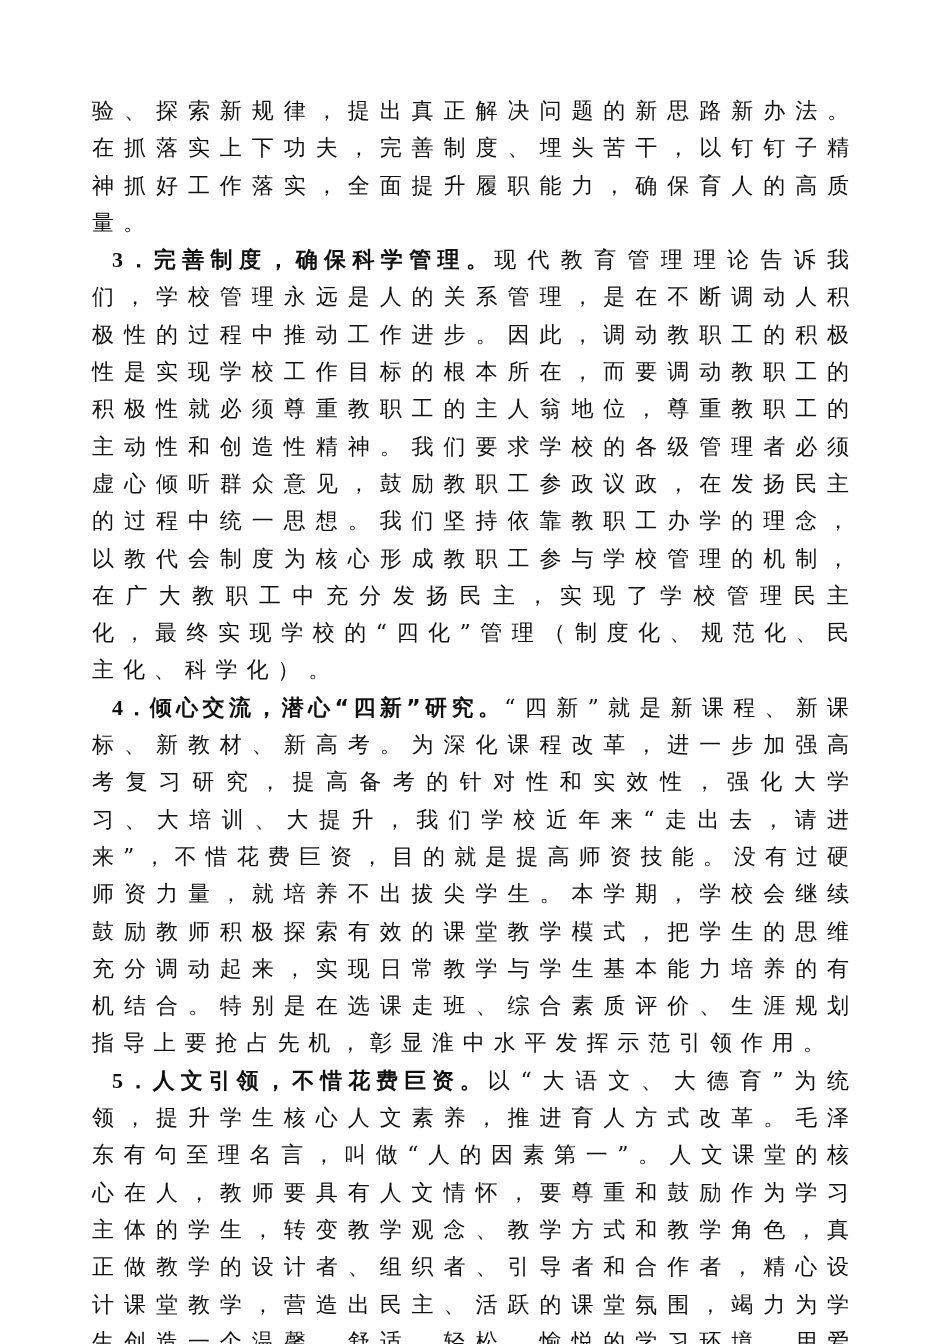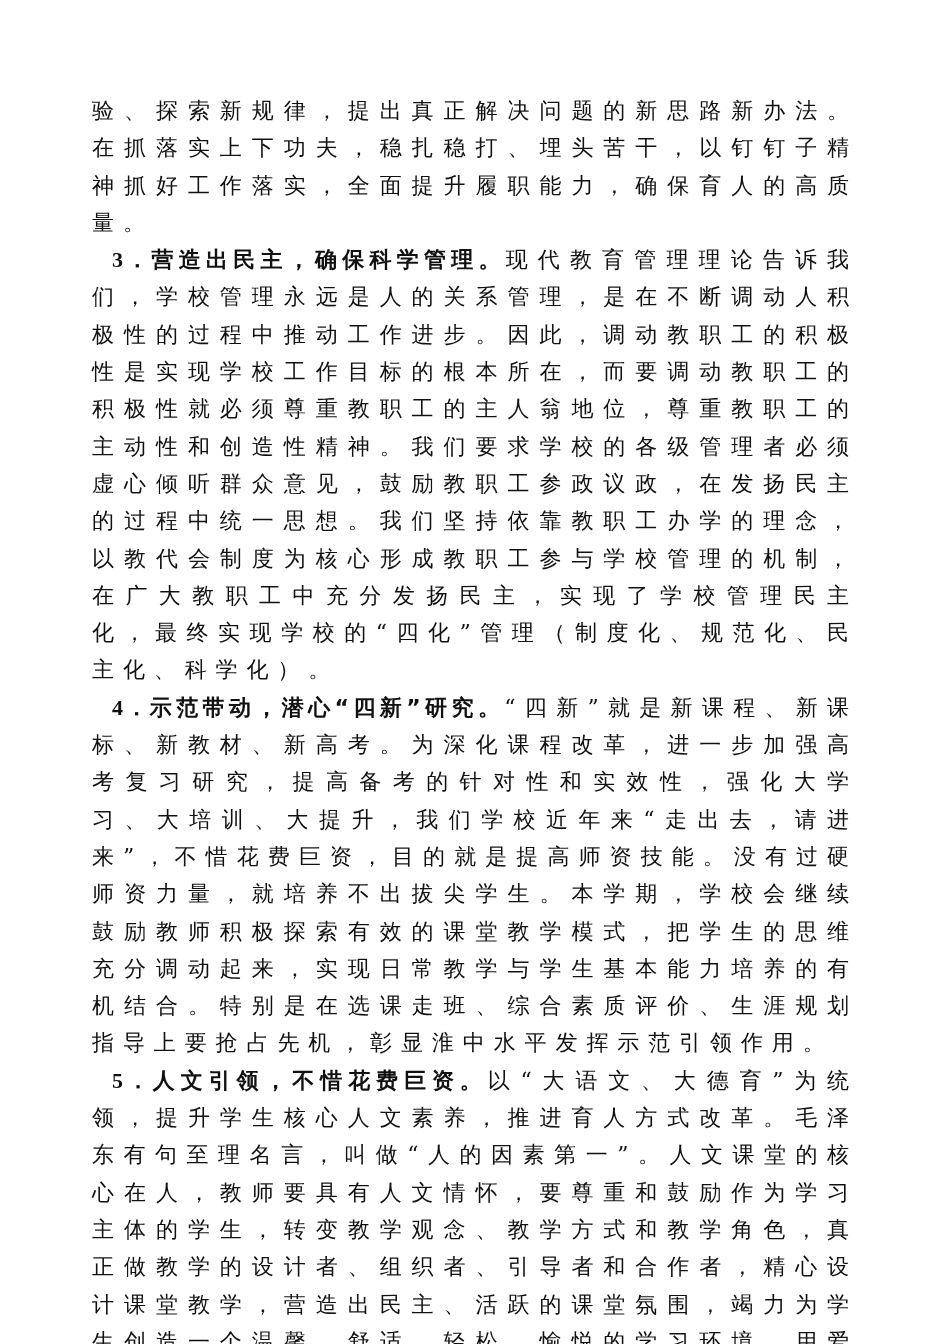--- a/index.html
+++ b/index.html
@@ -31,25 +31,25 @@
     font-family: "Liberation Serif", serif;
     font-weight: bold;
     letter-spacing: 2px;
   }
 </style>
 </head>
 <body>
 
 <div class="page">
   <p class="para">
-    <span>验、探索新规律，提出真正解决问题的新思路新办法。在抓落实上下功夫，稳扎稳打、埋头苦干，以钉钉子精神抓好工作落实，全面提升履职能力，确保育人的高质量。</span>
+    <span>验、探索新规律，提出真正解决问题的新思路新办法。在抓落实上下功夫，完善制度、埋头苦干，以钉钉子精神抓好工作落实，全面提升履职能力，确保育人的高质量。</span>
   </p>
   <p class="para indent">
-    <span class="num">3．</span><span class="heading">营造出民主，确保科学管理。</span><span>现代教育管理理论告诉我们，学校管理永远是人的关系管理，是在不断调动人积极性的过程中推动工作进步。因此，调动教职工的积极性是实现学校工作目标的根本所在，而要调动教职工的积极性就必须尊重教职工的主人翁地位，尊重教职工的主动性和创造性精神。我们要求学校的各级管理者必须虚心倾听群众意见，鼓励教职工参政议政，在发扬民主的过程中统一思想。我们坚持依靠教职工办学的理念，以教代会制度为核心形成教职工参与学校管理的机制，在广大教职工中充分发扬民主，实现了学校管理民主化，最终实现学校的“四化”管理（制度化、规范化、民主化、科学化）。</span>
+    <span class="num">3．</span><span class="heading">完善制度，确保科学管理。</span><span>现代教育管理理论告诉我们，学校管理永远是人的关系管理，是在不断调动人积极性的过程中推动工作进步。因此，调动教职工的积极性是实现学校工作目标的根本所在，而要调动教职工的积极性就必须尊重教职工的主人翁地位，尊重教职工的主动性和创造性精神。我们要求学校的各级管理者必须虚心倾听群众意见，鼓励教职工参政议政，在发扬民主的过程中统一思想。我们坚持依靠教职工办学的理念，以教代会制度为核心形成教职工参与学校管理的机制，在广大教职工中充分发扬民主，实现了学校管理民主化，最终实现学校的“四化”管理（制度化、规范化、民主化、科学化）。</span>
   </p>
   <p class="para indent">
-    <span class="num">4．</span><span class="heading">示范带动，潜心“四新”研究。</span><span>“四新”就是新课程、新课标、新教材、新高考。为深化课程改革，进一步加强高考复习研究，提高备考的针对性和实效性，强化大学习、大培训、大提升，我们学校近年来“走出去，请进来”，不惜花费巨资，目的就是提高师资技能。没有过硬师资力量，就培养不出拔尖学生。本学期，学校会继续鼓励教师积极探索有效的课堂教学模式，把学生的思维充分调动起来，实现日常教学与学生基本能力培养的有机结合。特别是在选课走班、综合素质评价、生涯规划指导上要抢占先机，彰显淮中水平发挥示范引领作用。</span>
+    <span class="num">4．</span><span class="heading">倾心交流，潜心“四新”研究。</span><span>“四新”就是新课程、新课标、新教材、新高考。为深化课程改革，进一步加强高考复习研究，提高备考的针对性和实效性，强化大学习、大培训、大提升，我们学校近年来“走出去，请进来”，不惜花费巨资，目的就是提高师资技能。没有过硬师资力量，就培养不出拔尖学生。本学期，学校会继续鼓励教师积极探索有效的课堂教学模式，把学生的思维充分调动起来，实现日常教学与学生基本能力培养的有机结合。特别是在选课走班、综合素质评价、生涯规划指导上要抢占先机，彰显淮中水平发挥示范引领作用。</span>
   </p>
   <p class="para indent">
     <span class="num">5．</span><span class="heading">人文引领，不惜花费巨资。</span><span>以“大语文、大德育”为统领，提升学生核心人文素养，推进育人方式改革。毛泽东有句至理名言，叫做“人的因素第一”。人文课堂的核心在人，教师要具有人文情怀，要尊重和鼓励作为学习主体的学生，转变教学观念、教学方式和教学角色，真正做教学的设计者、组织者、引导者和合作者，精心设计课堂教学，营造出民主、活跃的课堂氛围，竭力为学生创造一个温馨、舒适、轻松、愉悦的学习环境。用爱心激发学生学习的兴趣，引导学生主动积极地参与到互动中来，使课堂成为真诚合作、倾心交流、充满温馨的课堂。本学期学校教务部门和督导室要加大课堂教学效果的督导力度。</span>
   </p>
 
 </div>
 
 </body></html>

